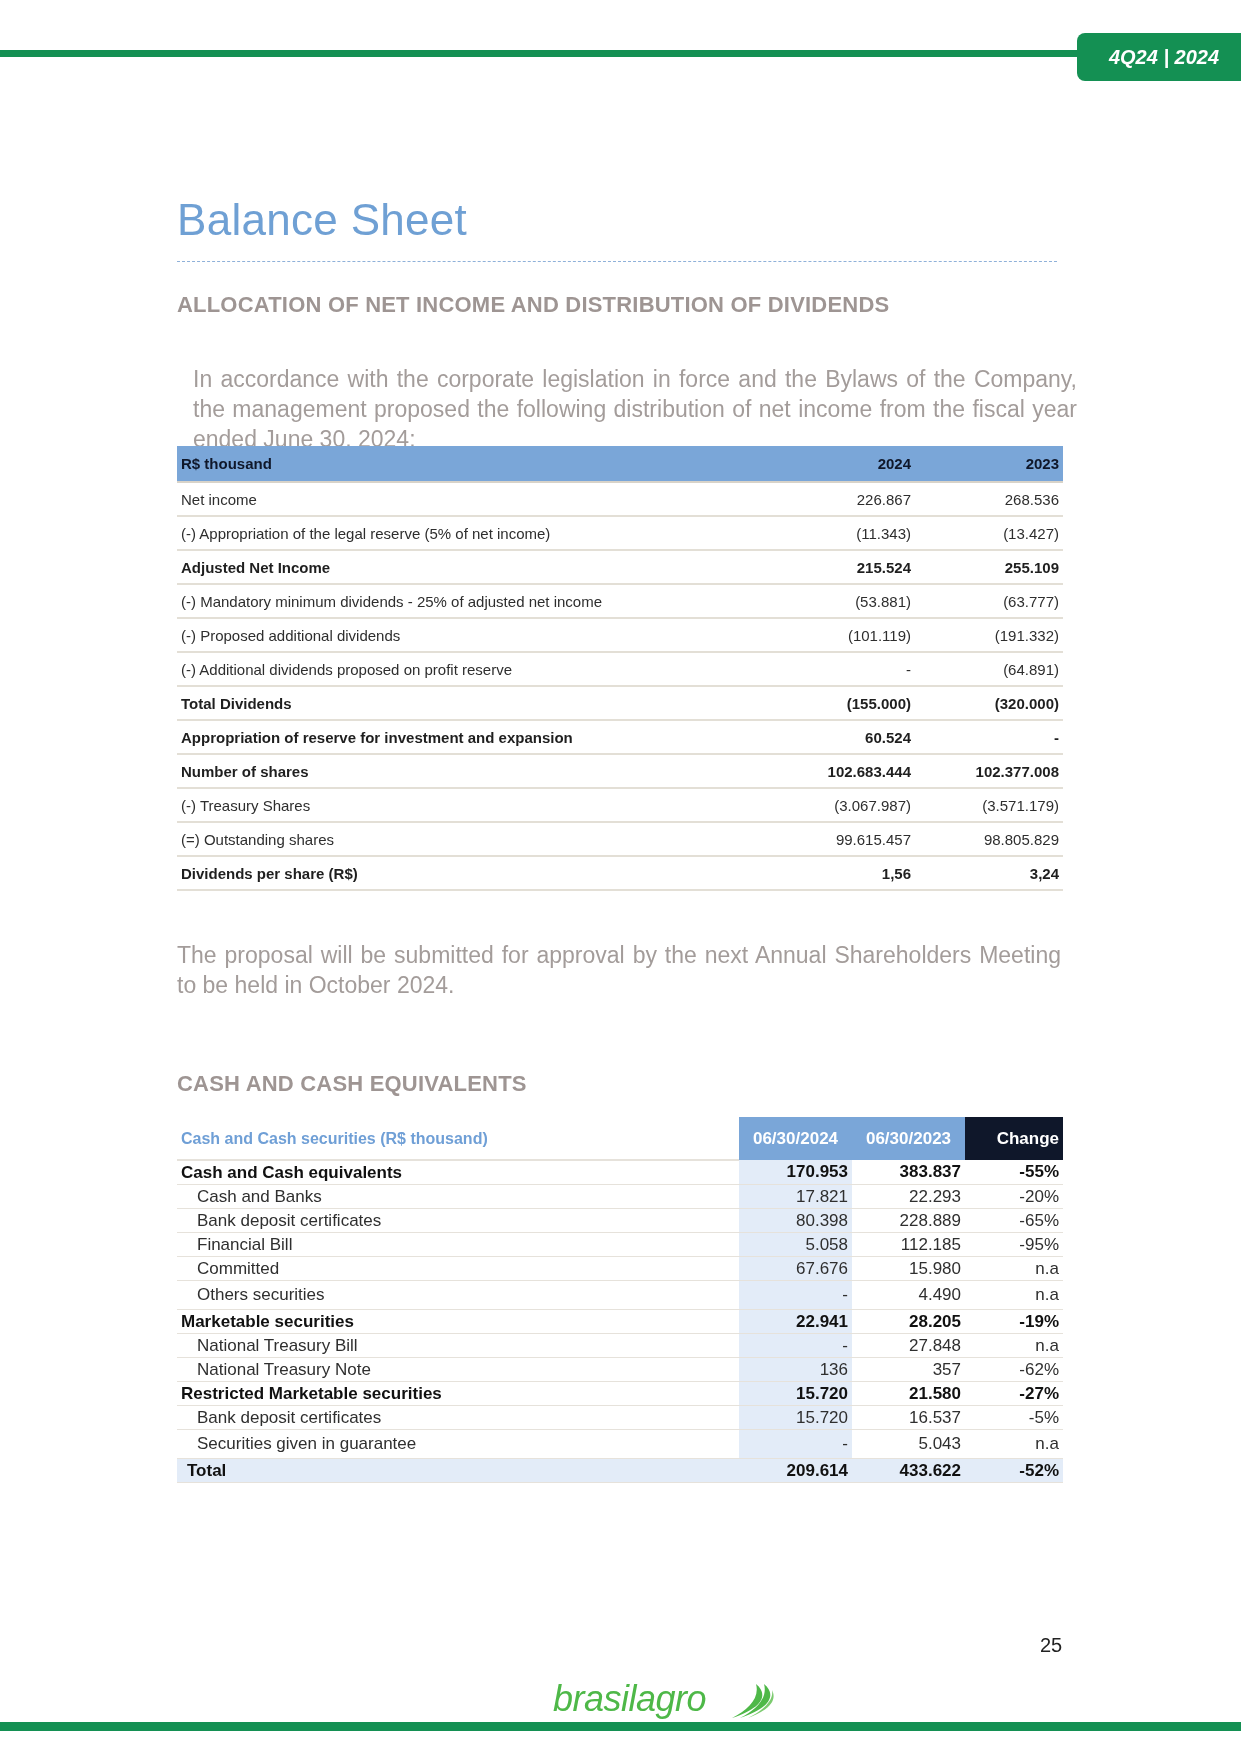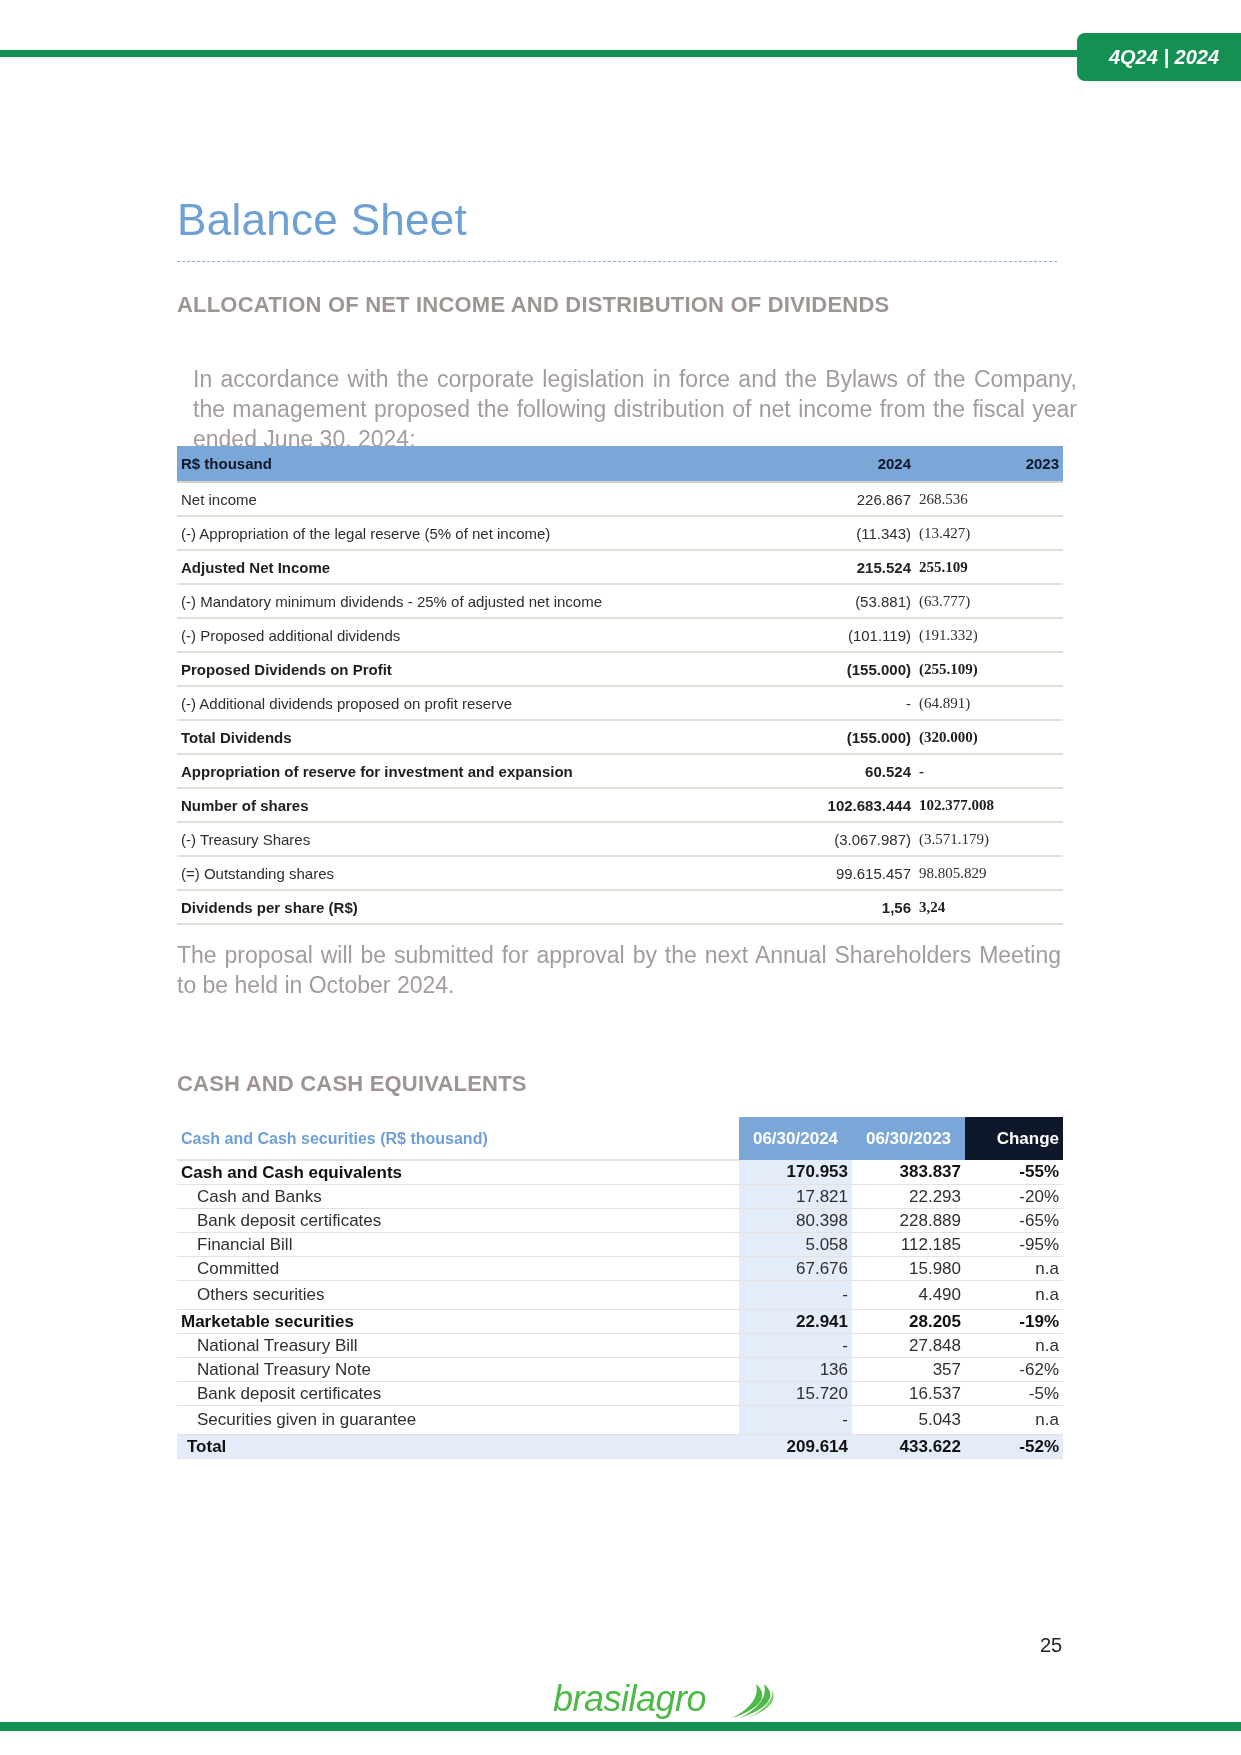--- a/index.html
+++ b/index.html
@@ -14,21 +14,21 @@
   .section-heading { position: absolute; left: 177px; font-size: 22px; font-weight: bold; color: #9e9593; letter-spacing: 0.2px; }
   .intro { position: absolute; left: 177px; width: 884px; font-size: 23px; line-height: 30px; color: #a39c9a; text-align: justify; }
 
   
   .div-table { position: absolute; left: 177px; top: 446px; width: 886px; border-collapse: collapse; font-size: 15px; color: #2e2e2e; }
   .div-table th { background: #7aa6d8; color: #0f172a; height: 35px; font-weight: bold; font-size: 15px; padding: 0 4px; border-bottom: 2px solid #d8d3c9; }
   .div-table th.label { text-align: left; }
   .div-table th.num { text-align: right; }
   .div-table td { height: 32px; padding: 0 4px; border-bottom: 2px solid #e3dfd6; }
   .div-table td.num { text-align: right; width: 130px; }
-  .div-table td.num2 { width: 140px; font-family: Liberation Serif, serif; }
+  .div-table td.num2 { text-align: right; width: 140px; }
   .div-table tr.bold td { font-weight: bold; color: #1f1f1f; }
 
   
   .cash-table { position: absolute; left: 177px; top: 1117px; width: 886px; border-collapse: collapse; font-size: 17px; color: #2f2f2f; }
   .cash-table th { height: 42px; font-weight: bold; font-size: 17px; padding: 0 4px; }
   .cash-table th.label { text-align: left; color: #6f9fd6; font-size: 16px; line-height: 21px; border-bottom: 2px solid #e6e2db; }
   .cash-table th.d24, .cash-table th.d23 { background: #7aa6d8; color: #fff; text-align: center; width: 105px; }
   .cash-table th.chg { background: #0f172a; color: #fff; text-align: right; width: 90px; }
   .cash-table td { height: 23px; padding: 0 4px; border-bottom: 1px solid #e6e2db; }
   .cash-table td.c24 { background: #e3ecf8; text-align: right; }
@@ -83,25 +83,20 @@
       <tr>
         <td>(-) Mandatory minimum dividends - 25% of adjusted net income</td>
         <td class="num">(53.881)</td>
         <td class="num2">(63.777)</td>
       </tr>
       <tr>
         <td>(-) Proposed additional dividends</td>
         <td class="num">(101.119)</td>
         <td class="num2">(191.332)</td>
       </tr>
-      <tr class="bold">
-        <td>Proposed Dividends on Profit</td>
-        <td class="num">(155.000)</td>
-        <td class="num2">(255.109)</td>
-      </tr>
       <tr>
         <td>(-) Additional dividends proposed on profit reserve</td>
         <td class="num">-</td>
         <td class="num2">(64.891)</td>
       </tr>
       <tr class="bold">
         <td>Total Dividends</td>
         <td class="num">(155.000)</td>
         <td class="num2">(320.000)</td>
       </tr>
@@ -194,20 +189,26 @@
         <td class="c24">-</td>
         <td class="c23">27.848</td>
         <td class="cc">n.a</td>
       </tr>
       <tr class="sub">
         <td class="label">National Treasury Note</td>
         <td class="c24">136</td>
         <td class="c23">357</td>
         <td class="cc">-62%</td>
       </tr>
+      <tr class="bold">
+        <td class="label">Restricted Marketable securities</td>
+        <td class="c24">15.720</td>
+        <td class="c23">21.580</td>
+        <td class="cc">-27%</td>
+      </tr>
       <tr class="sub">
         <td class="label">Bank deposit certificates</td>
         <td class="c24">15.720</td>
         <td class="c23">16.537</td>
         <td class="cc">-5%</td>
       </tr>
       <tr class="sub tall">
         <td class="label">Securities given in guarantee</td>
         <td class="c24">-</td>
         <td class="c23">5.043</td>

